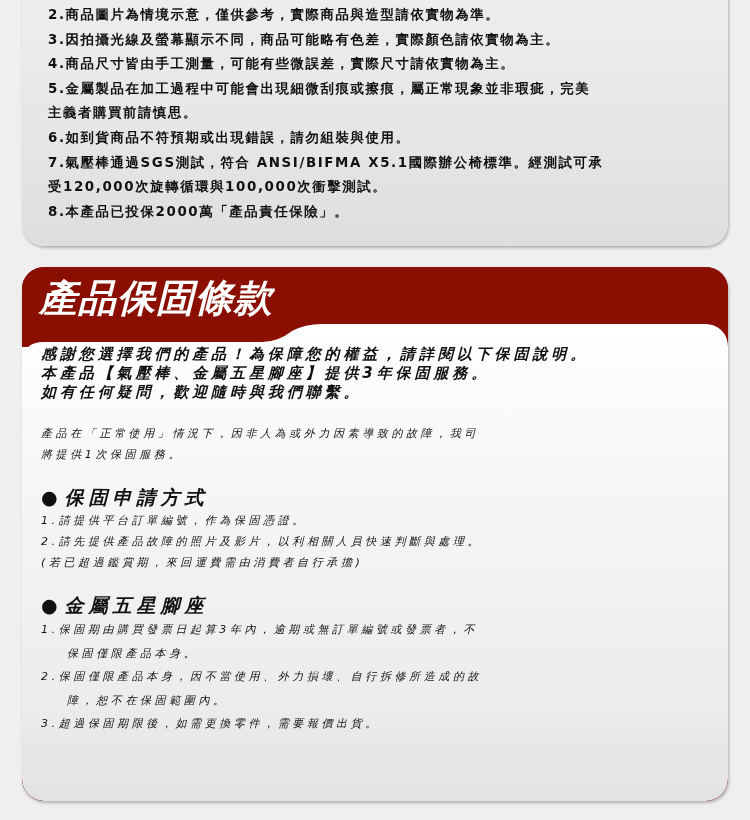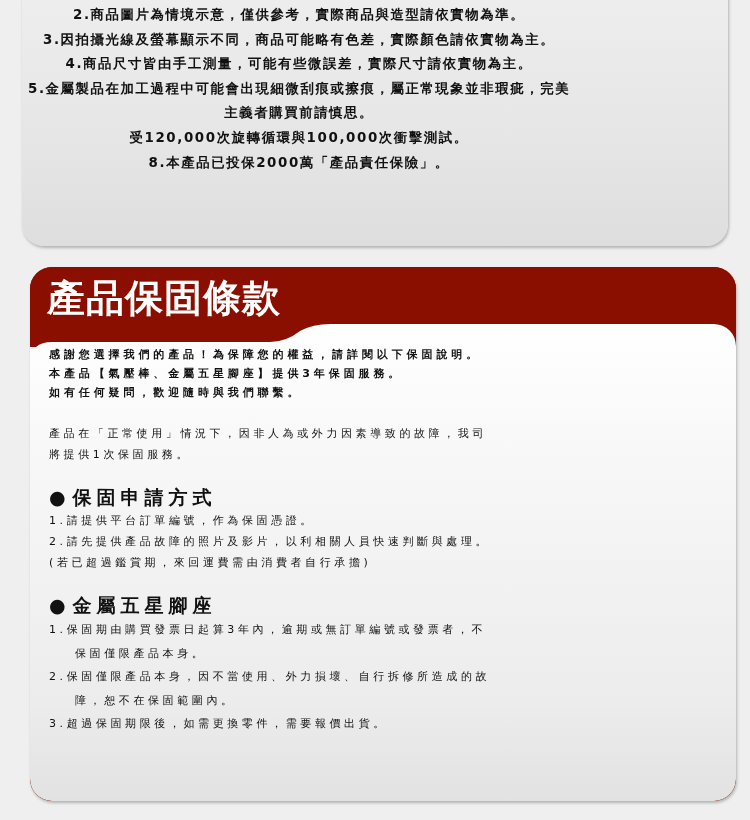--- a/index.html
+++ b/index.html
@@ -9,47 +9,48 @@
     font-family: "DejaVu Sans", "Liberation Sans", sans-serif;
     color: #111;
     position: relative;
   }
   .card1 {
     position: absolute; left: 22px; top: -30px; width: 706px; height: 276px;
     border-radius: 0 0 22px 22px;
     background: linear-gradient(180deg, #efefef 0%, #e6e6e6 60%, #dedede 100%);
     box-shadow: 1px 2px 3px rgba(0,0,0,0.25);
   }
-  .card1 ul { list-style: none; margin: 0; padding: 0; position: absolute; left: 6px; top: 33px; text-align: center; }
+  .card1 ul { list-style: none; margin: 0; padding: 0; position: absolute; left: 26px; top: 33px; }
   .card1 li {
     font-size: 13.4px; font-weight: bold; letter-spacing: 1.6px;
     line-height: 24.6px; white-space: nowrap; color: #111;
   }
   .card2 {
-    position: absolute; left: 30px; top: 267px; width: 706px; height: 534px;
+    position: absolute; left: 22px; top: 267px; width: 706px; height: 534px;
     border-radius: 22px;
     background: #8a0f00;
     box-shadow: 1px 2px 3px rgba(0,0,0,0.25);
     overflow: hidden;
+    font-style: italic;
   }
   .card2-body {
     position: absolute; left: 0; top: 57px; width: 706px; height: 477px;
     border-radius: 22px 22px 22px 22px;
     background: linear-gradient(180deg, #ffffff 0%, #f7f7f7 30%, #ececec 80%, #e2e2e2 100%);
   }
   .tab-shape { position: absolute; left: 0; top: 0; width: 706px; height: 80px; }
   .warranty-title {
     position: absolute; left: 17px; top: 6px;
     font-family: "DejaVu Sans", sans-serif;
     font-size: 38px; font-weight: bold; color: #ffffff; letter-spacing: 1px;
     line-height: 50px; white-space: nowrap;
   }
   .content { position: absolute; left: 19px; top: 78px; }
   .intro p {
-    margin: 0; font-size: 11px; font-weight: bold; letter-spacing: 3.9px;
+    margin: 0; font-size: 15px; font-weight: bold; letter-spacing: 3.9px;
     line-height: 19px; white-space: nowrap;
   }
   .section { margin-top: 17px; }
   .section h3 {
     margin: 0; font-size: 19px; font-weight: bold; letter-spacing: 5px;
     line-height: 25px; white-space: nowrap;
   }
   .section h3 .bullet { margin-right: 2px; }
   .section p {
     margin: 0; font-size: 11px; font-weight: normal; letter-spacing: 3.6px;
@@ -64,20 +65,22 @@
 </head>
 <body>
 
 <div class="card1">
   <ul>
     <li>2.商品圖片為情境示意，僅供參考，實際商品與造型請依實物為準。</li>
     <li>3.因拍攝光線及螢幕顯示不同，商品可能略有色差，實際顏色請依實物為主。</li>
     <li>4.商品尺寸皆由手工測量，可能有些微誤差，實際尺寸請依實物為主。</li>
     <li>5.金屬製品在加工過程中可能會出現細微刮痕或擦痕，屬正常現象並非瑕疵，完美</li>
     <li>主義者購買前請慎思。</li>
+    <li>6.如到貨商品不符預期或出現錯誤，請勿組裝與使用。</li>
+    <li>7.氣壓棒通過SGS測試，符合 ANSI/BIFMA X5.1國際辦公椅標準。經測試可承</li>
     <li>受120,000次旋轉循環與100,000次衝擊測試。</li>
     <li>8.本產品已投保2000萬「產品責任保險」。</li>
   </ul>
 </div>
 
 <div class="card2">
   <div class="card2-body"></div>
   <svg class="tab-shape" viewBox="0 0 706 80" preserveAspectRatio="none">
     <path d="M0,0 L706,0 L706,80 L706,80 Q706,57 684,57 L300,57 Q283,57 270,64 Q256,75 240,75 L22,75 Q0,75 0,97 Z" fill="#8a0f00"></path>
   </svg>

